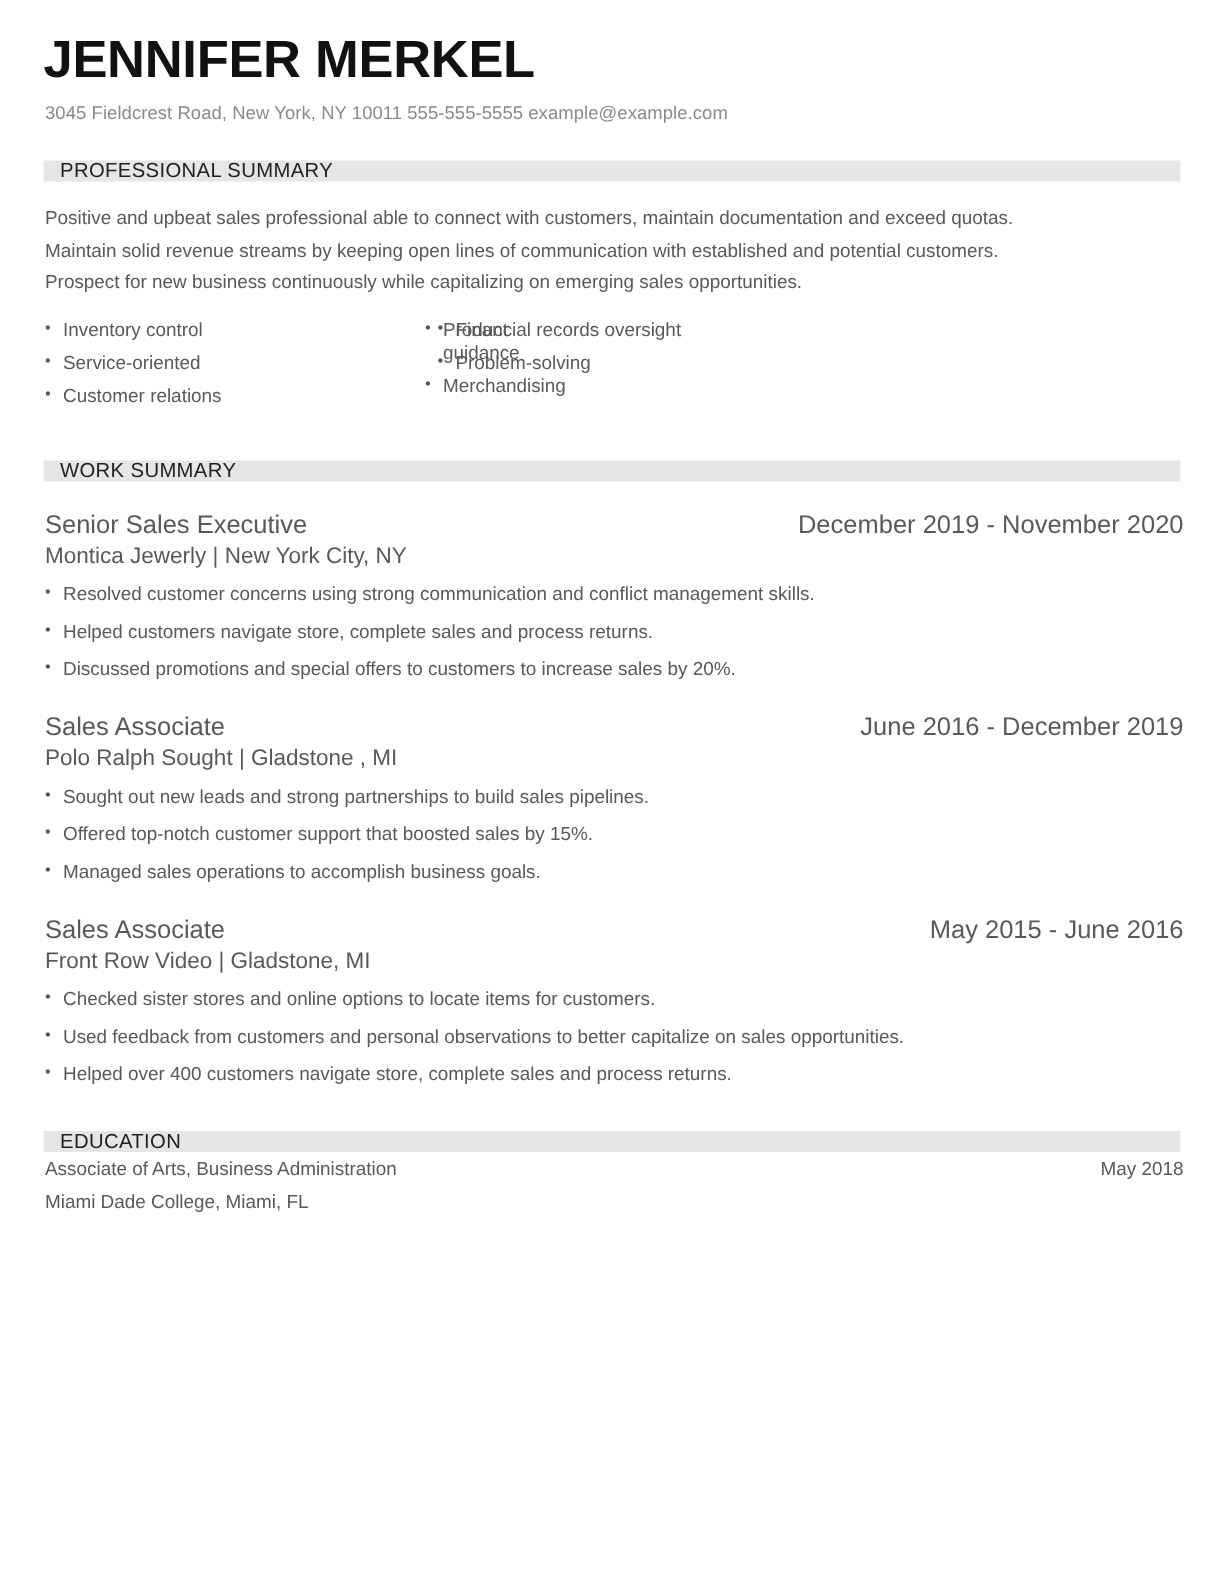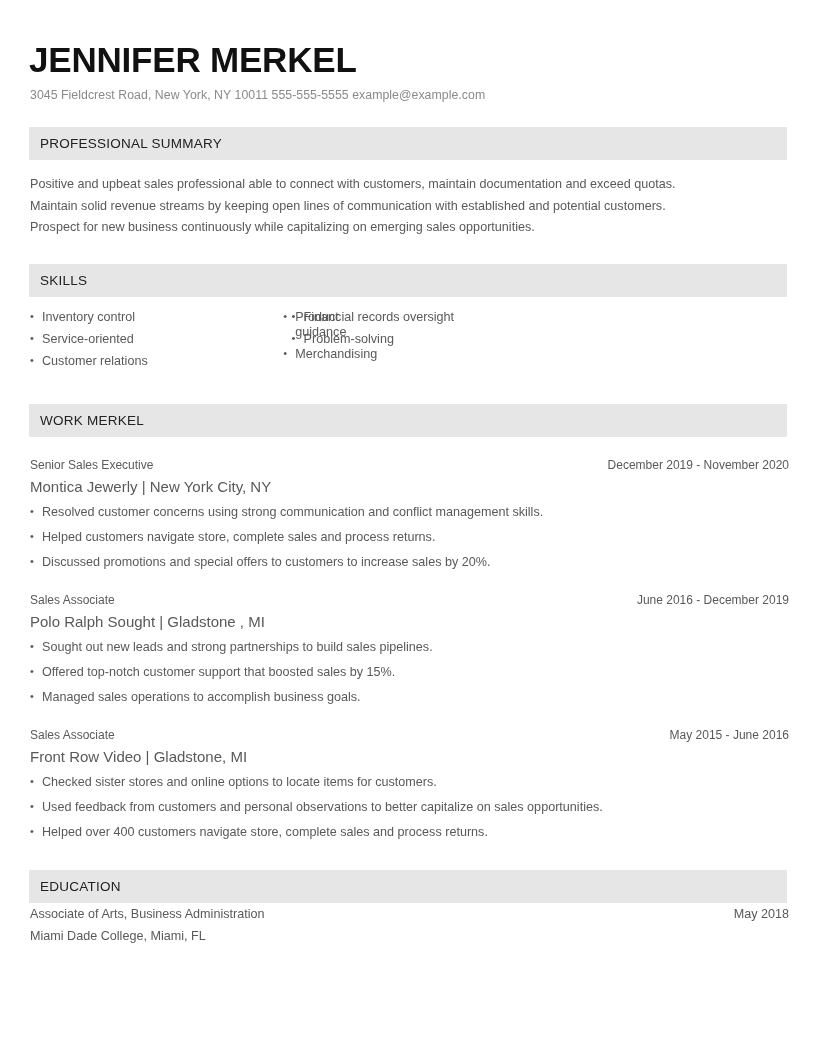--- a/index.html
+++ b/index.html
@@ -18,21 +18,21 @@
     width: 816px;
     height: 1056px;
     background: #ffffff;
     box-sizing: border-box;
     padding: 0 26px;
     overflow: hidden;
   }
 
   
   .header {
-    padding-top: 40px;
+    padding-top: 20px;
   }
   .name {
     font-size: 35px;
     font-weight: bold;
     letter-spacing: -0.2px;
     color: #111111;
     line-height: 1.12;
     margin: 0 0 0 3px;
     white-space: nowrap;
   }
@@ -40,21 +40,21 @@
     margin: 9px 0 0 4px;
     font-size: 12.3px;
     color: #8a8a8a;
     letter-spacing: 0.05px;
     line-height: 1.3;
   }
 
   
   .section-bar {
     background: #e6e6e6;
-    height: 33px;
+    height: 14px;
     margin: 0 3px 0 3px;
     display: flex;
     align-items: center;
     padding-left: 11px;
     box-sizing: border-box;
   }
   .section-bar .section-title {
     font-size: 13.5px;
     color: #222222;
     letter-spacing: 0.25px;
@@ -120,21 +120,21 @@
     margin-top: 18px;
     margin-left: 4px;
   }
   .job:first-child { margin-top: 16px; }
   .job-line {
     display: flex;
     justify-content: space-between;
     align-items: baseline;
   }
   .job-title, .job-dates {
-    font-size: 12px;
+    font-size: 17px;
     color: #595959;
     line-height: 21px;
   }
   .job-dates { white-space: nowrap; padding-right: 1px; }
   .job-company {
     font-size: 15px;
     color: #595959;
     line-height: 21px;
   }
   .job ul {
@@ -187,23 +187,20 @@
 
   <div class="section-bar sec-summary">
     <span class="section-title">PROFESSIONAL SUMMARY</span>
   </div>
   <div class="summary body-text">
     <p>Positive and upbeat sales professional able to connect with customers, maintain documentation and exceed quotas.</p>
     <p>Maintain solid revenue streams by keeping open lines of communication with established and potential customers.</p>
     <p>Prospect for new business continuously while capitalizing on emerging sales opportunities.</p>
   </div>
 
-  <div class="section-bar sec-skills">
-    <span class="section-title">SKILLS</span>
-  </div>
   <div class="skills">
     <div class="skills-col skills-col-1">
       <ul>
         <li>Inventory control</li>
         <li>Service-oriented</li>
         <li>Customer relations</li>
       </ul>
     </div>
     <div class="skills-col skills-col-2">
       <ul>
@@ -213,21 +210,21 @@
     </div>
     <div class="skills-col skills-col-3">
       <ul>
         <li>Financial records oversight</li>
         <li>Problem-solving</li>
       </ul>
     </div>
   </div>
 
   <div class="section-bar sec-work">
-    <span class="section-title">WORK MERKEL</span>
+    <span class="section-title">WORK SUMMARY</span>
   </div>
 
   <div class="job">
     <div class="job-line">
       <span class="job-title">Senior Sales Executive</span>
       <span class="job-dates">December 2019 - November 2020</span>
     </div>
     <div class="job-company">Montica Jewerly | New York City, NY</div>
     <ul>
       <li>Resolved customer concerns using strong communication and conflict management skills.</li>

